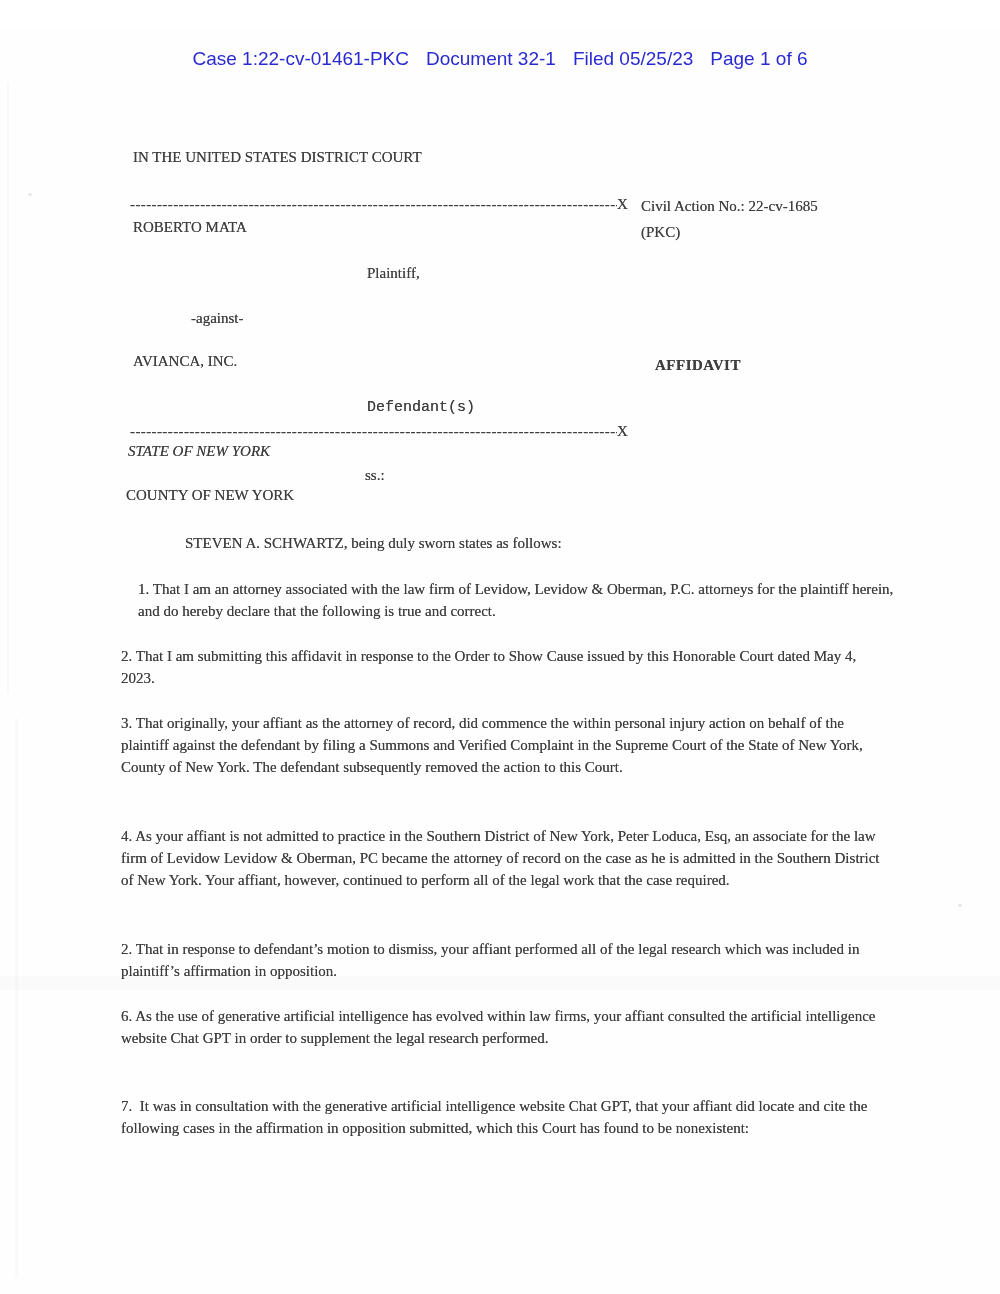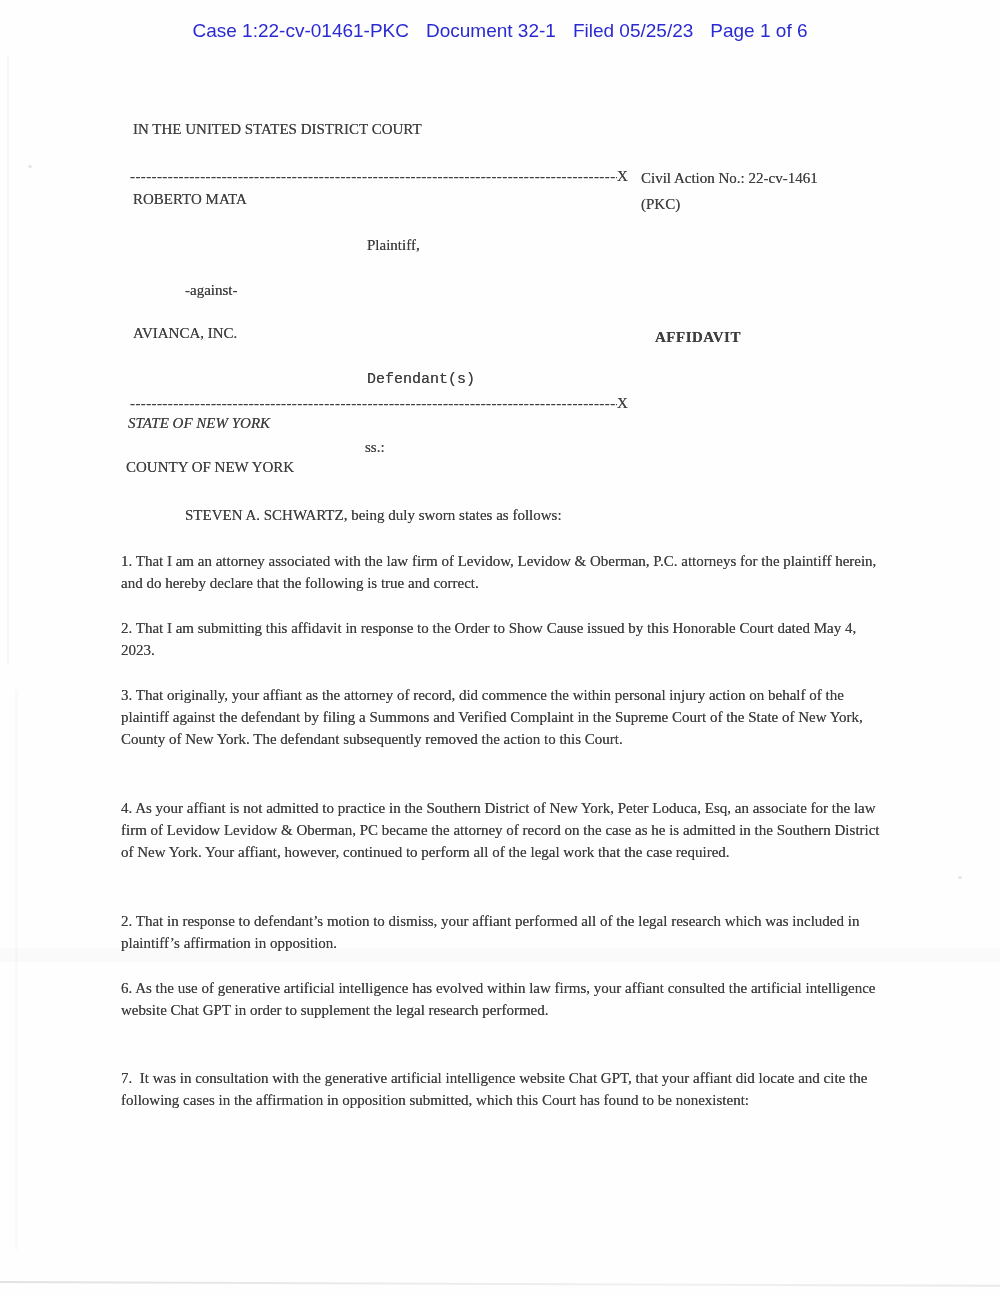--- a/index.html
+++ b/index.html
@@ -13,20 +13,21 @@
     height: 1294px;
     position: relative;
     overflow: hidden;
     font-family: "Liberation Serif", serif;
     color: var(--ink);
   }
   .page {
     position: absolute;
     inset: 0;
     background: #fefefe;
+    margin-top: 28px;
   }
   
   .pacer-header {
     position: absolute;
     top: 20px;
     left: 0;
     width: 100%;
     display: flex;
     justify-content: center;
     gap: 17px;
@@ -110,42 +111,42 @@
     <span>Page 1 of 6</span>
   </div>
 
   <div class="ink" style="left:133px; top:118px;">IN THE UNITED STATES DISTRICT COURT</div>
 
   <div class="ink divider-row" style="left:130px; top:165px;">
     <span class="divider-dashes">--------------------------------------------------------------------------------------------</span>
     <span>X</span>
   </div>
 
-  <div class="ink" style="left:641px; top:167px;">Civil Action No.: 22-cv-1461</div>
+  <div class="ink" style="left:641px; top:167px;">Civil Action No.: 22-cv-1685</div>
   <div class="ink" style="left:641px; top:193px;">(PKC)</div>
 
   <div class="ink" style="left:133px; top:188px;">ROBERTO MATA</div>
   <div class="ink" style="left:367px; top:234px;">Plaintiff,</div>
-  <div class="ink" style="left:185px; top:279px;">-against-</div>
+  <div class="ink" style="left:191px; top:279px;">-against-</div>
   <div class="ink" style="left:133px; top:322px;">AVIANCA, INC.</div>
   <div class="ink" style="left:655px; top:326px; letter-spacing:0.5px;font-weight:bold;">AFFIDAVIT</div>
   <div class="ink" style="left:367px; top:369px;font-family:Liberation Mono, monospace;">Defendant(s)</div>
 
   <div class="ink divider-row" style="left:130px; top:392px;">
     <span class="divider-dashes">--------------------------------------------------------------------------------------------</span>
     <span>X</span>
   </div>
 
   <div class="ink" style="left:128px; top:412px;font-style:italic;">STATE OF NEW YORK</div>
   <div class="ink" style="left:365px; top:436px;">ss.:</div>
   <div class="ink" style="left:126px; top:456px;">COUNTY OF NEW YORK</div>
 
   <div class="ink" style="left:185px; top:504px;">STEVEN A. SCHWARTZ, being duly sworn states as follows:</div>
 
-  <div class="ink para" style="left:121px; top:550px;">1. That I am an attorney associated with the law firm of Levidow, Levidow &amp; Oberman, P.C. attorneys for the plaintiff herein, and do hereby declare that the following is true and correct.</div>
+  <div class="ink para" style="left:138px; top:550px;">1. That I am an attorney associated with the law firm of Levidow, Levidow &amp; Oberman, P.C. attorneys for the plaintiff herein, and do hereby declare that the following is true and correct.</div>
   <div class="ink para" style="left:121px; top:617px;">2. That I am submitting this affidavit in response to the Order to Show Cause issued by this Honorable Court dated May 4, 2023.</div>
   <div class="ink para" style="left:121px; top:684px;">3. That originally, your affiant as the attorney of record, did commence the within personal injury action on behalf of the plaintiff against the defendant by filing a Summons and Verified Complaint in the Supreme Court of the State of New York, County of New York. The defendant subsequently removed the action to this Court.</div>
   <div class="ink para" style="left:121px; top:797px;">4. As your affiant is not admitted to practice in the Southern District of New York, Peter Loduca, Esq, an associate for the law firm of Levidow Levidow &amp; Oberman, PC became the attorney of record on the case as he is admitted in the Southern District of New York. Your affiant, however, continued to perform all of the legal work that the case required.</div>
   <div class="ink para" style="left:121px; top:910px;">2. That in response to defendant’s motion to dismiss, your affiant performed all of the legal research which was included in plaintiff’s affirmation in opposition.</div>
   <div class="ink para" style="left:121px; top:977px;">6. As the use of generative artificial intelligence has evolved within law firms, your affiant consulted the artificial intelligence website Chat GPT in order to supplement the legal research performed.</div>
   <div class="ink para" style="left:121px; top:1067px;">7.  It was in consultation with the generative artificial intelligence website Chat GPT, that your affiant did locate and cite the following cases in the affirmation in opposition submitted, which this Court has found to be nonexistent:</div>
 
   <div class="scan-band band-mid"></div>
   <div class="scan-band bottom-edge"></div>
   <div class="edge-left-1"></div>

